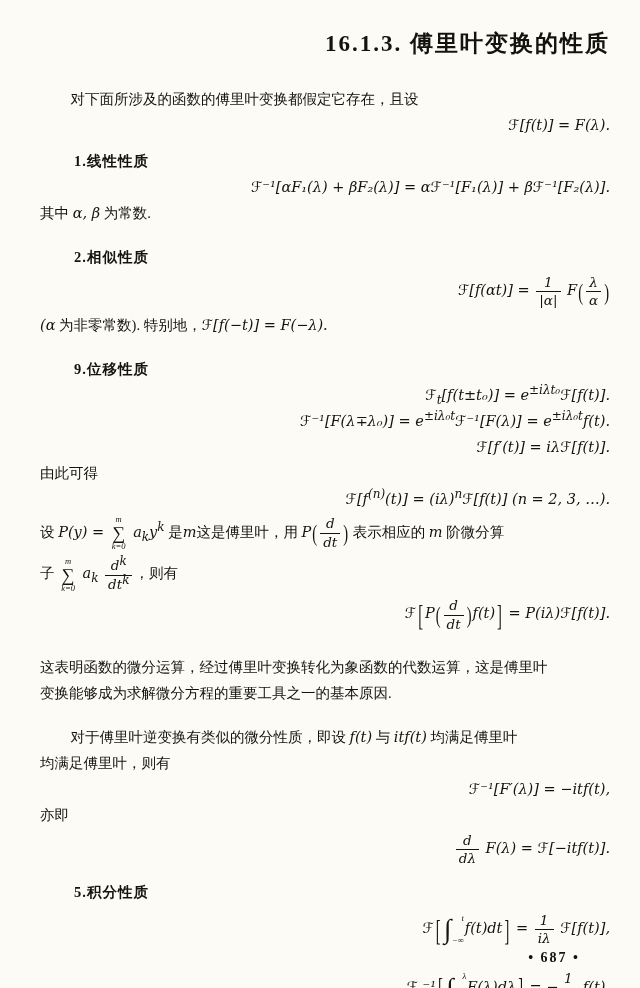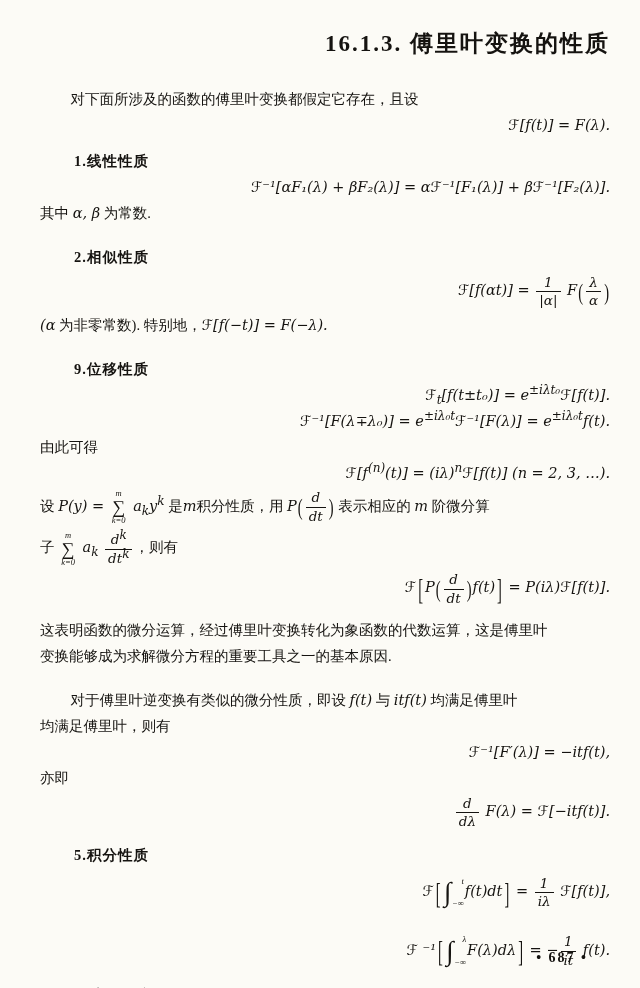--- a/index.html
+++ b/index.html
@@ -13,21 +13,21 @@
   .title{
     font-size:23px;font-weight:bold;letter-spacing:2px;
     margin:4px 0 20px 4px;
     text-align:right;
   }
   .line{font-size:14.5px;line-height:26px;min-height:26px;}
   .center{text-align:right;}
   .left{text-align:left;}
   .indent{text-indent:2.1em;margin-top:27px;}
   .head{font-weight:bold;padding-left:34px;letter-spacing:1px;margin-top:10px;}
-  .mt2{margin-top:18px;} .mt4{margin-top:11px;} .mt6{margin-top:8px;}
+  .mt2{margin-top:18px;} .mt4{margin-top:11px;} .mt6{margin-top:19px;}
   .tall{line-height:40px;min-height:40px;}
   .xtall{line-height:46px;min-height:46px;}
   .mx{font-family:"DejaVu Serif","DejaVu Sans",serif;font-style:italic;}
   .zh{font-style:normal;}
   .zhb{font-style:normal;font-weight:bold;letter-spacing:1px;}
   sup,sub{font-size:12px;line-height:0;}
   .frac{
     display:inline-flex;flex-direction:column;align-items:center;
     vertical-align:middle;line-height:1.15;font-size:13.5px;margin:0 2px;
   }
@@ -41,21 +41,21 @@
   .sum .op{font-size:18px;line-height:1;}
   .int{display:inline-flex;align-items:center;vertical-align:middle;margin:0 1px;}
   .int .op{font-size:27px;font-style:normal;line-height:1;}
   .int .lims{
     display:inline-flex;flex-direction:column;justify-content:space-between;
     height:32px;font-size:8.5px;font-style:italic;margin-left:1px;line-height:1.1;
   }
   .big{display:inline-block;transform:scaleY(1.55);font-style:normal;margin:0 1px;vertical-align:middle;}
   .big2{display:inline-block;transform:scaleY(2.05);font-style:normal;margin:0 2px;vertical-align:middle;}
   .pagenum{
-    position:absolute;right:52px;bottom:22px;
+    position:absolute;right:60px;bottom:22px;
     font-weight:bold;font-size:14px;letter-spacing:2px;
   }
 </style>
 </head>
 <body>
 
 <div class="page">
 
   <div class="title">16.1.3. 傅里叶变换的性质</div>
 
@@ -73,28 +73,29 @@
       </span><span class="mx">  F</span><span class="big">(</span><span class="frac mx">
         <span class="num">λ</span>
         <span class="den">α</span>
       </span><span class="big">)</span></div>
   <div class="line left"><span class="mx">(α</span><span class="zh"> 为非零常数). 特别地，</span><span class="mx">ℱ[f(−t)] = F(−λ).</span></div>
 
   <div class="line head mt2">9.位移性质</div>
   <div class="line center"><span class="mx">ℱ</span><sub class="mx">t</sub><span class="mx">[f(t±t₀)] = e</span><sup class="mx">±iλt₀</sup><span class="mx">ℱ[f(t)].</span></div>
   <div class="line center"><span class="mx">ℱ⁻¹[F(λ∓λ₀)] = e</span><sup class="mx">±iλ₀t</sup><span class="mx">ℱ⁻¹[F(λ)] = e</span><sup class="mx">±iλ₀t</sup><span class="mx">f(t).</span></div>
 
+  <div class="line center"><span class="mx">ℱ[f′(t)] = iλℱ[f(t)].</span></div>
   <div class="line left">由此可得</div>
   <div class="line center"><span class="mx">ℱ[f</span><sup class="mx">(n)</sup><span class="mx">(t)] = (iλ)</span><sup class="mx">n</sup><span class="mx">ℱ[f(t)]  (n = 2, 3, …).</span></div>
 
   <div class="line left tall"><span class="zh">设  </span><span class="mx">P(y) = </span><span class="sum">
         <span class="lim">m</span>
         <span class="op">∑</span>
         <span class="lim">k=0</span>
-      </span><span class="mx"> a</span><sub class="mx">k</sub><span class="mx">y</span><sup class="mx">k</sup><span class="zh"> 是</span><span class="mx">m</span><span class="zh">积分性质，用 </span><span class="mx">P</span><span class="big">(</span><span class="frac mx">
+      </span><span class="mx"> a</span><sub class="mx">k</sub><span class="mx">y</span><sup class="mx">k</sup><span class="zh"> 是</span><span class="mx">m</span><span class="zh">这是傅里叶，用 </span><span class="mx">P</span><span class="big">(</span><span class="frac mx">
         <span class="num">d</span>
         <span class="den">dt</span>
       </span><span class="big">)</span><span class="zh"> 表示相应的 </span><span class="mx">m</span><span class="zh"> 阶微分算</span></div>
   <div class="line left tall"><span class="zh">子 </span><span class="sum">
         <span class="lim">m</span>
         <span class="op">∑</span>
         <span class="lim">k=0</span>
       </span><span class="mx"> a</span><sub class="mx">k</sub><span class="mx"> </span><span class="frac mx">
         <span class="num">d<sup>k</sup></span>
         <span class="den">dt<sup>k</sup></span>

